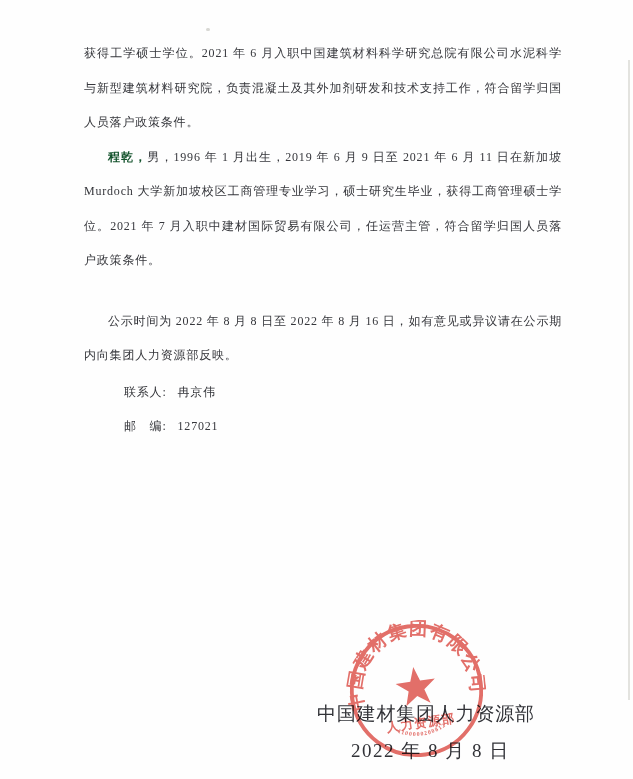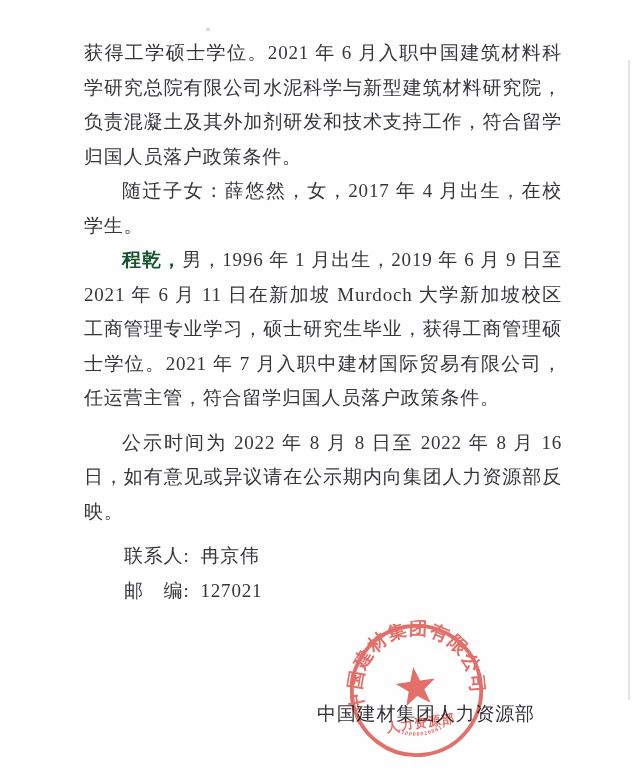--- a/index.html
+++ b/index.html
@@ -8,28 +8,28 @@
     position:relative;width:633px;height:779px;background:#fefefe;
     overflow:hidden;color:#35363b;
   }
   .scan-edge{
     position:absolute;left:628px;top:60px;width:2px;height:640px;
     background:#e3e3df;
   }
   .speck{position:absolute;left:206px;top:28px;width:4px;height:3px;background:#d8d8d4;border-radius:2px;}
   .doc-body{
     position:absolute;left:84px;top:36px;width:478px;
-    font-size:19px;line-height:34.5px;letter-spacing:0.8px;
+    font-size:12px;line-height:34.5px;letter-spacing:0.8px;
     text-align:justify;
   }
   .para{margin:0;}
   .para.indent{text-indent:2em;}
-  .para.gap{margin-top:10px;}
+  .para.gap{margin-top:26px;}
   .para b{font-weight:bold;color:#14532d;}
-  .contacts{margin-top:10px;}
+  .contacts{margin-top:2px;}
   .contact-row{padding-left:40px;white-space:nowrap;}
   .contact-row .label{display:inline-block;}
   .contact-row .value{margin-left:11px;}
   .signature{
     position:absolute;left:317px;top:701px;width:200px;
     font-size:19px;letter-spacing:0.8px;color:#313237;white-space:nowrap;
   }
   .sig-date{
     position:absolute;left:351px;top:738px;
     font-size:19px;letter-spacing:1.5px;color:#313237;white-space:nowrap;
@@ -45,31 +45,31 @@
 <body>
 
 <div class="page">
 
   <div class="scan-edge"></div>
   <div class="speck"></div>
 
   <div class="doc-body">
     <div>
         <p class="para">获得工学硕士学位。2021 年 6 月入职中国建筑材料科学研究总院有限公司水泥科学与新型建筑材料研究院，负责混凝土及其外加剂研发和技术支持工作，符合留学归国人员落户政策条件。</p>
-        <p class="para indent">随迁子女：薛悠然，女，2017 年 4 月出生，在校学生。</p>
         <p class="para indent"><b>程乾，</b>男，1996 年 1 月出生，2019 年 6 月 9 日至 2021 年 6 月 11 日在新加坡 Murdoch 大学新加坡校区工商管理专业学习，硕士研究生毕业，获得工商管理硕士学位。2021 年 7 月入职中建材国际贸易有限公司，任运营主管，符合留学归国人员落户政策条件。</p>
         <p class="para indent gap">公示时间为 2022 年 8 月 8 日至 2022 年 8 月 16 日，如有意见或异议请在公示期内向集团人力资源部反映。</p>
       </div>
     <div class="contacts">
         <div class="contact-row"><span class="label">联系人:</span><span class="value">冉京伟</span></div>
         <div class="contact-row"><span class="label">邮　编:</span><span class="value">127021</span></div>
       </div>
   </div>
 
   <div class="signature">中国建材集团人力资源部</div>
+  <div class="sig-date">2022 年 8 月 8 日</div>
 
   <svg class="seal" viewBox="0 0 200 200">
     <circle cx="100" cy="100" r="93" fill="none" stroke="#dd4f48" stroke-width="5.5"></circle>
     <path id="sealArc" d="M 27.5,130 A 79,79 0 1 1 172.5,130" fill="none"></path>
     <text font-size="26.5" fill="#dd4f48" letter-spacing="2">
       <textPath href="#sealArc" startOffset="50%" text-anchor="middle">中国建材集团有限公司</textPath>
     </text>
     <polygon points="100,66 107.1,86.3 128.5,86.7 111.4,99.7 117.6,120.3 100,108 82.4,120.3 88.6,99.7 71.5,86.7 92.9,86.3" fill="#dd4f48"></polygon>
     <text x="100" y="153" text-anchor="middle" font-size="18" letter-spacing="2" fill="#dd4f48">人力资源部</text>
     <path id="codeArc" d="M 38,128 A 70,70 0 0 0 162,128" fill="none"></path>

